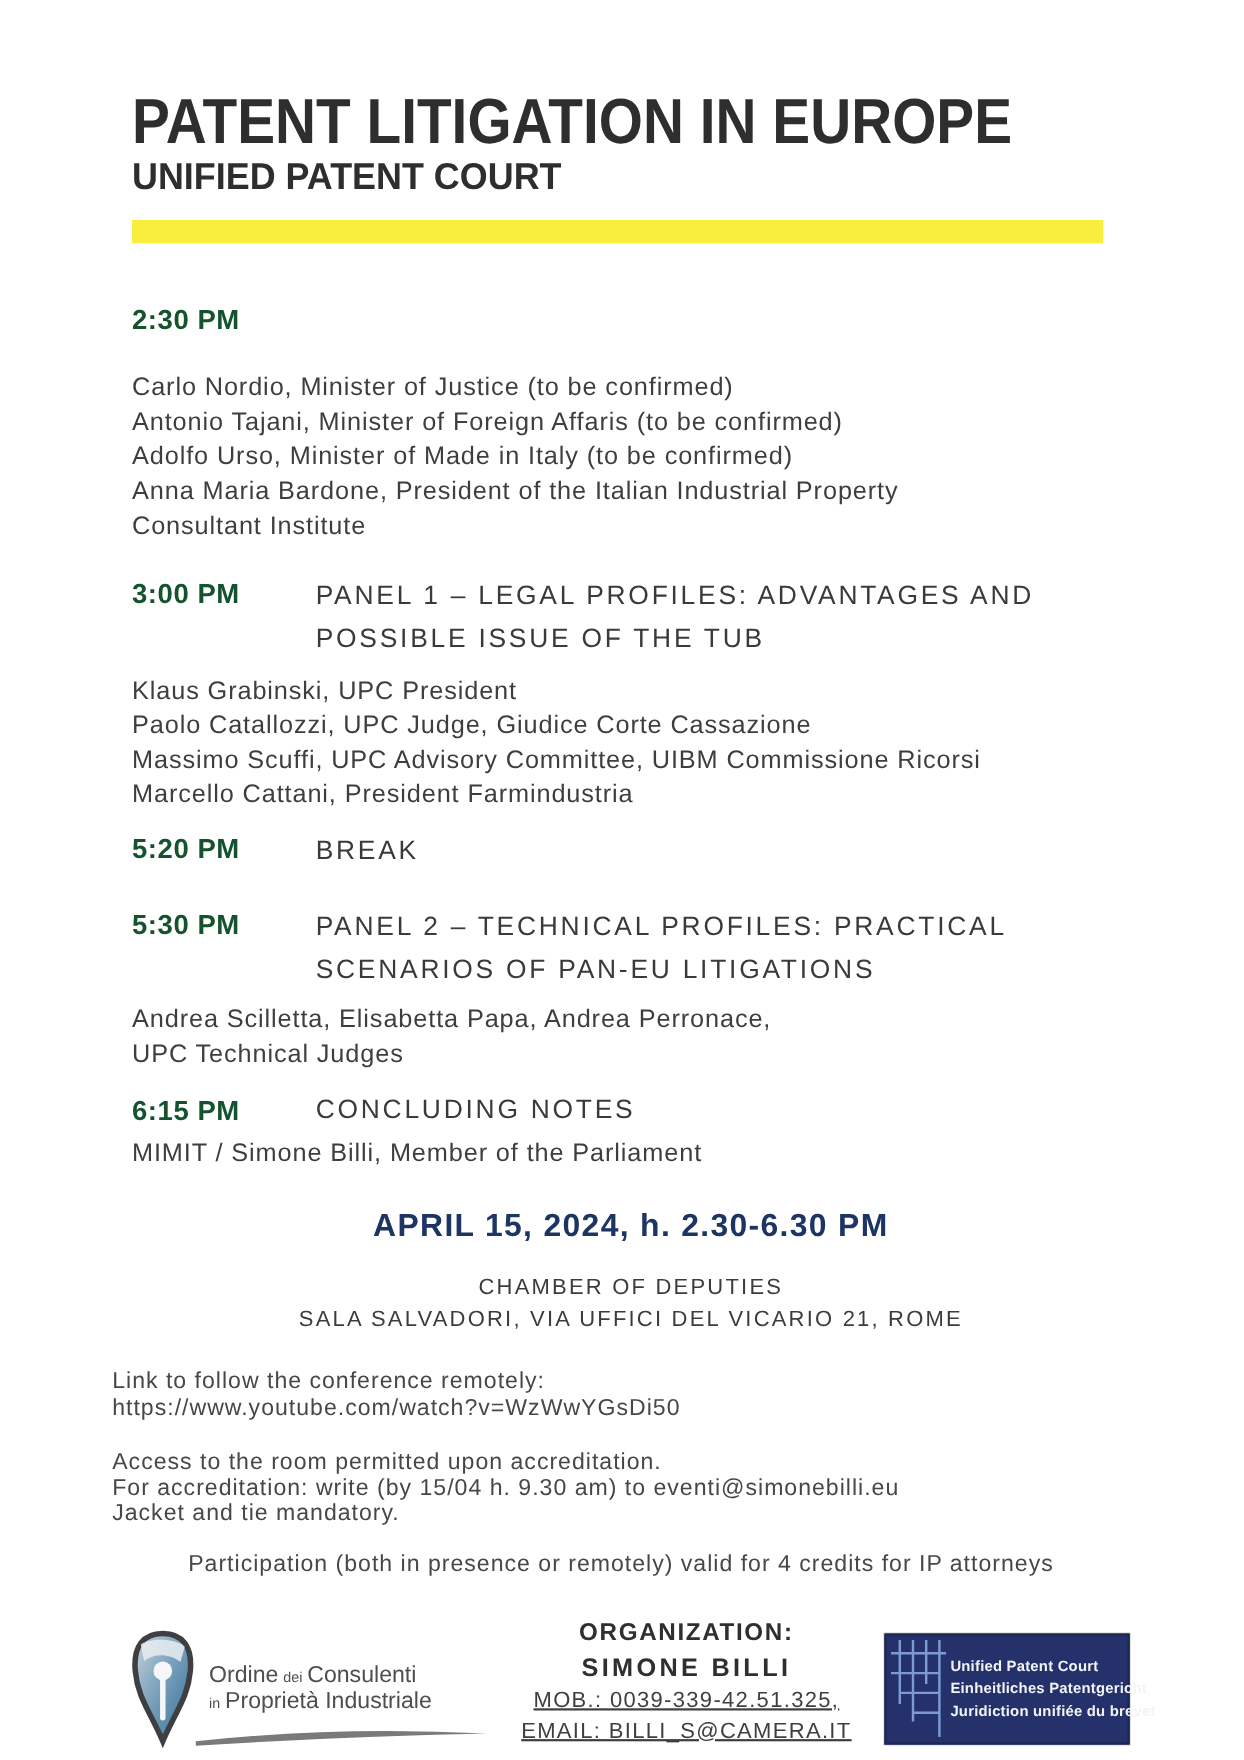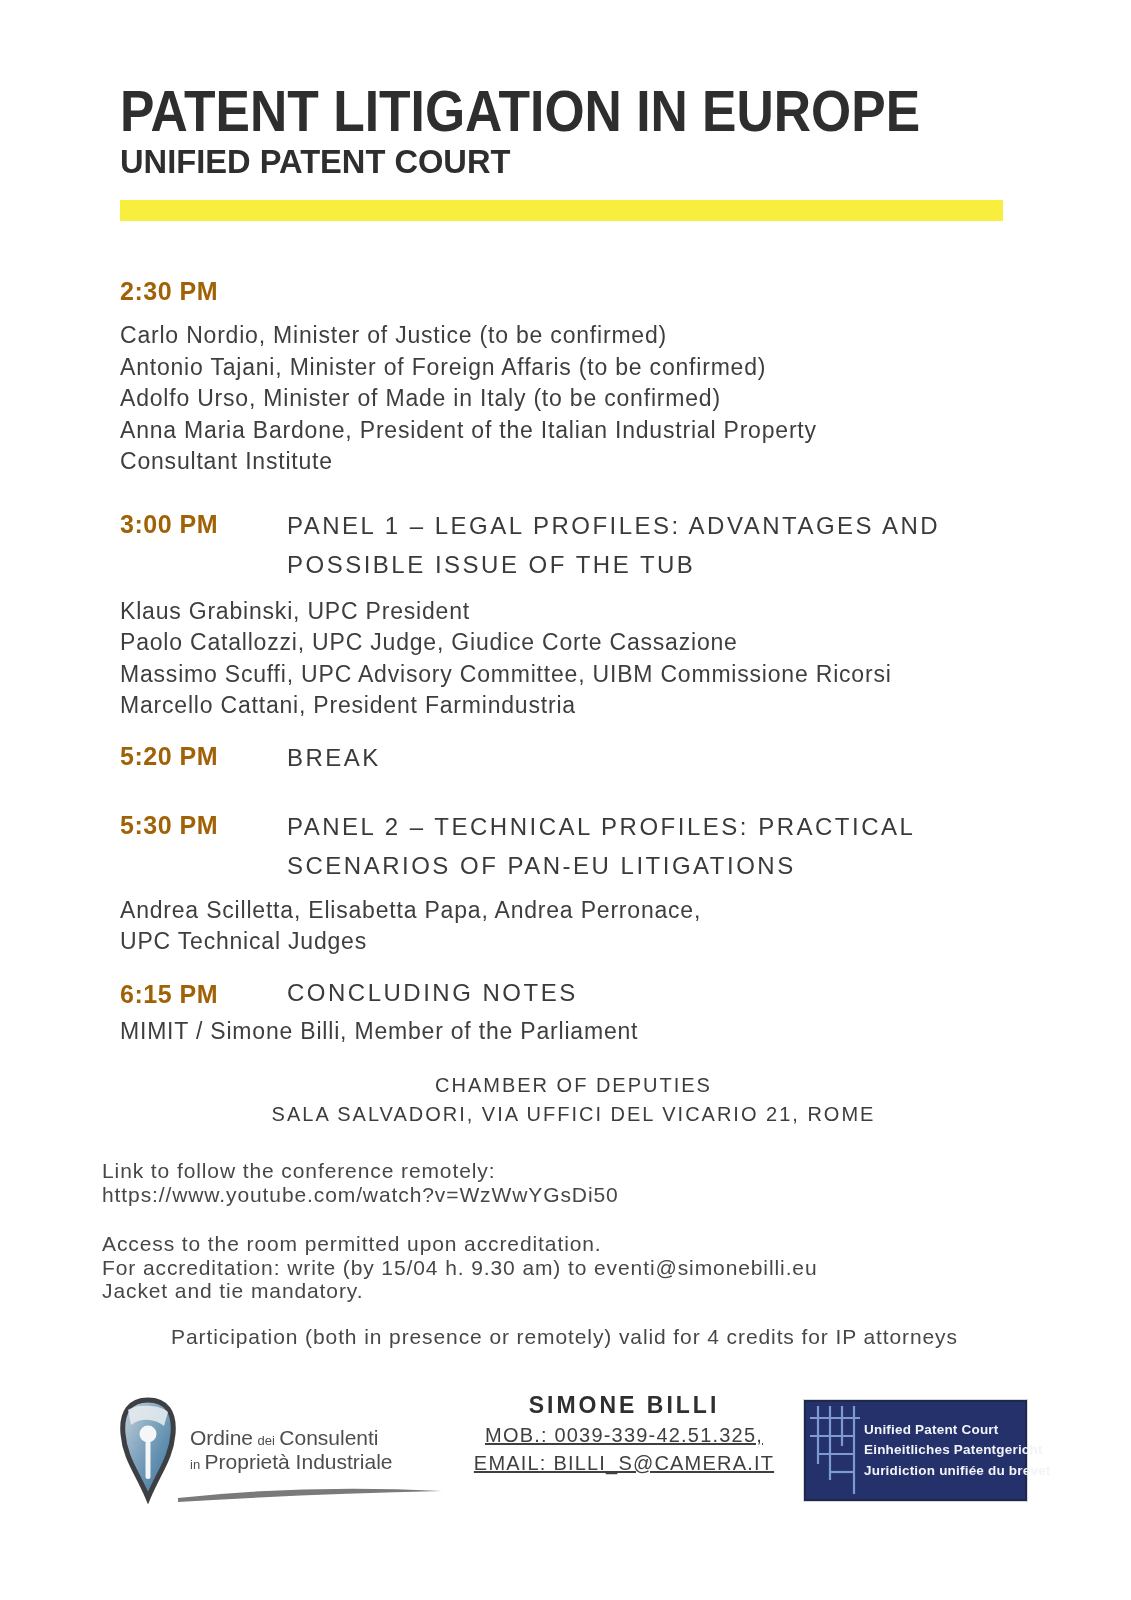--- a/index.html
+++ b/index.html
@@ -18,34 +18,34 @@
   }
   .subtitle {
     margin-top:4px; font-size:34px; font-weight:700; color:#2e2e2e; line-height:1.0;
     transform:scaleX(.96); transform-origin:left center; white-space:nowrap;
   }
   .yellow-bar { margin-top:22px; width:883px; height:21px; background:#f8ee3d; }
 
   
   .slot { display:grid; grid-template-columns:167px 1fr; align-items:start; }
   .slot .time {
-    font-size:25px; font-weight:700; color:#a16207; letter-spacing:.5px;
+    font-size:25px; font-weight:700; color:#14532d; letter-spacing:.5px;
     line-height:37px; white-space:nowrap;
   }
   .slot .slot-title {
     font-size:24px; font-weight:400; color:#3a3a3a; letter-spacing:2.5px;
     line-height:39px; max-width:720px; text-transform:uppercase;
   }
   .speakers { grid-column:1 / -1; list-style:none; }
   .speakers li {
     font-size:23px; font-weight:400; color:#3e3e3e; letter-spacing:.8px;
     line-height:31.5px;
   }
   .s1 { margin-top:52px; }
-  .s1 .speakers { margin-top:10px; }
+  .s1 .speakers { margin-top:26px; }
   .s2 { margin-top:28px; }
   .s2 .speakers { margin-top:12px; }
   .s3 { margin-top:16px; }
   .s4 { margin-top:30px; }
   .s4 .speakers { margin-top:10px; }
   .s5 { margin-top:18px; }
   .s5 .slot-title { line-height:33px; }
   .s5 .speakers { margin-top:3px; }
 
   
@@ -147,20 +147,21 @@
       <div class="time">6:15 PM</div>
       <div class="slot-title">CONCLUDING NOTES</div>
       <ul class="speakers">
         <li>MIMIT / Simone Billi, Member of the Parliament</li>
       </ul>
     </section>
 
   </main>
 
   <section>
+    <div class="date-line">APRIL 15, 2024, h. 2.30-6.30 PM</div>
     <div class="venue">
       <p>CHAMBER OF DEPUTIES</p>
       <p>SALA SALVADORI, VIA UFFICI DEL VICARIO 21, ROME</p>
     </div>
   </section>
 
   <section class="notes">
     <div class="grp-link">
       <p>Link to follow the conference remotely:</p>
       <p>https://www.youtube.com/watch?v=WzWwYGsDi50</p>
@@ -201,20 +202,21 @@
           <span class="big">Consulenti</span>
         </div>
         <div>
           <span class="small">in</span>
           <span class="big">Proprietà Industriale</span>
         </div>
       </div>
     </div>
 
     <div class="org-block">
+      <div class="org-label">ORGANIZATION:</div>
       <div class="org-name">SIMONE BILLI</div>
       <div class="org-mob">MOB.: 0039-339-42.51.325,</div>
       <div class="org-email">EMAIL: BILLI_S@CAMERA.IT</div>
     </div>
 
     <div class="upc-box">
       <svg class="upc-grid" width="56" height="92" viewBox="0 0 56 92">
         <g stroke="#7d9bd2" stroke-width="2.2" fill="none">
           <line x1="8" y1="0" x2="8" y2="58"></line>
           <line x1="20" y1="0" x2="20" y2="74"></line>

